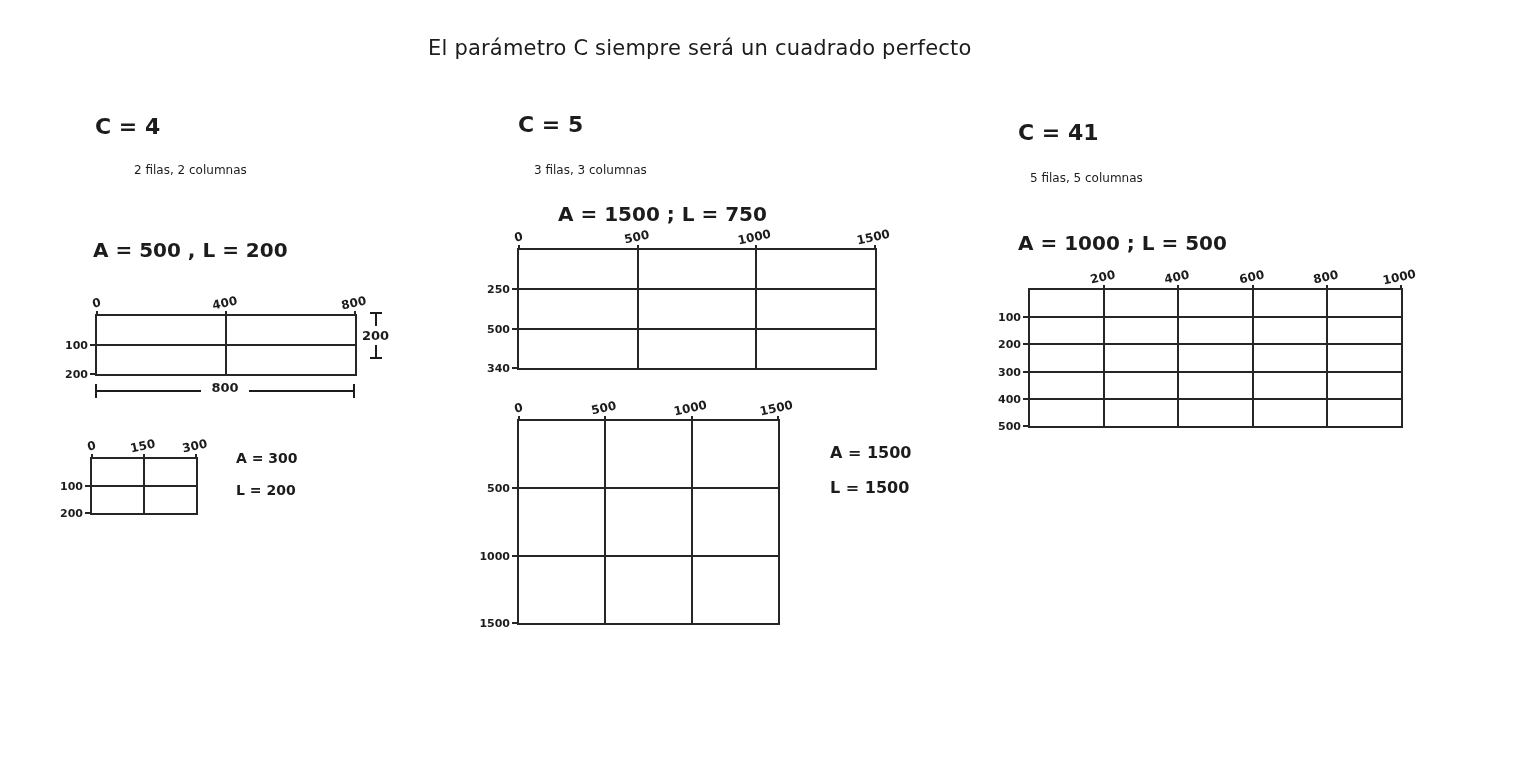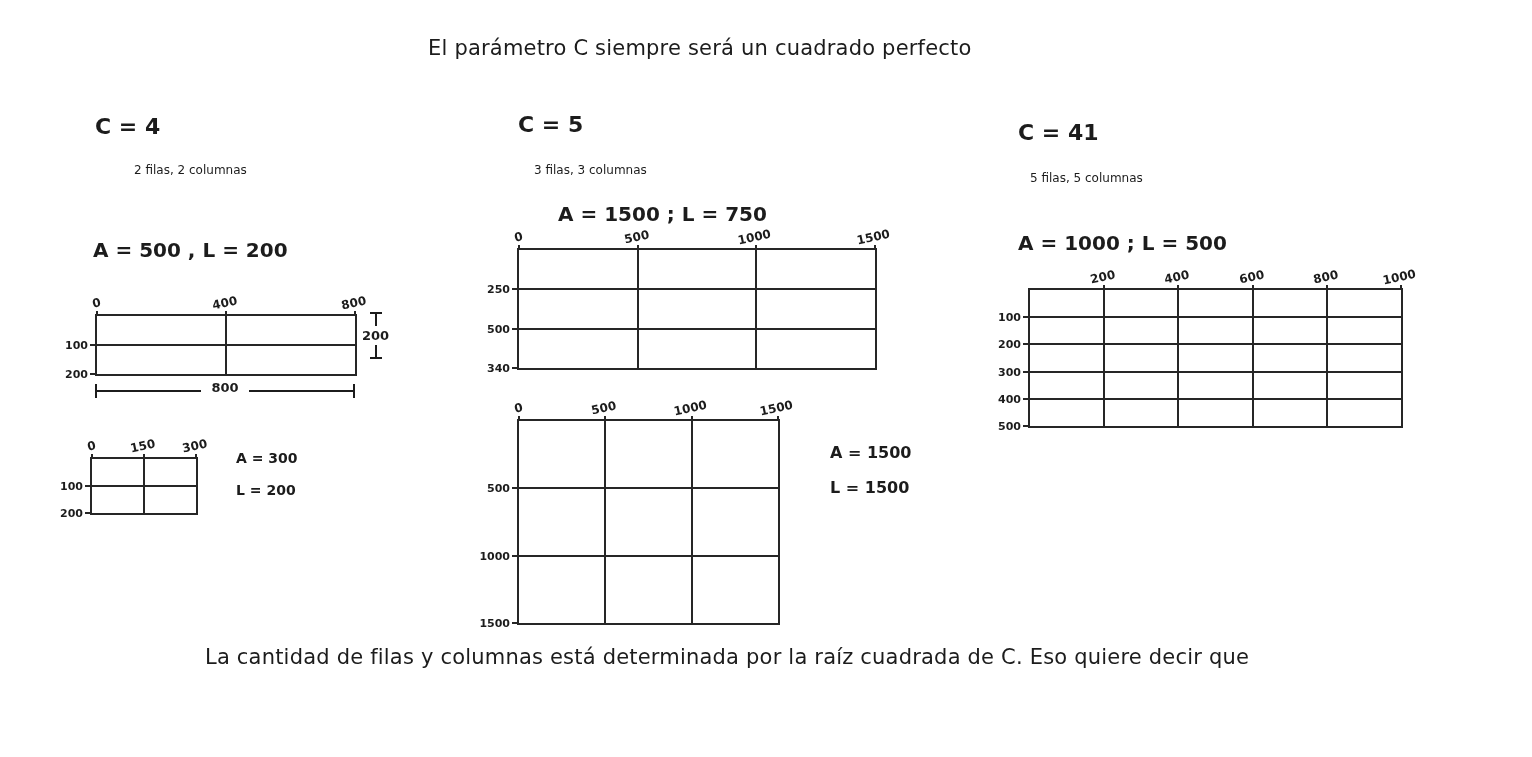--- a/index.html
+++ b/index.html
@@ -192,15 +192,14 @@
       <div class="ytickmark" style="top: 40%;"></div>
       <div class="ytick" style="top: 40%;">200</div>
       <div class="ytickmark" style="top: 60%;"></div>
       <div class="ytick" style="top: 60%;">300</div>
       <div class="ytickmark" style="top: 80%;"></div>
       <div class="ytick" style="top: 80%;">400</div>
       <div class="ytickmark" style="top: 100%;"></div>
       <div class="ytick" style="top: 100%;">500</div>
     </div>
 
-  <div class="abs footer-line" style="left:205px;top:645px;">La cantidad de filas y columnas está determinada por la raíz cuadrada de C. Eso quiere decir que</div>
 
 </div>
 
 </body></html>

